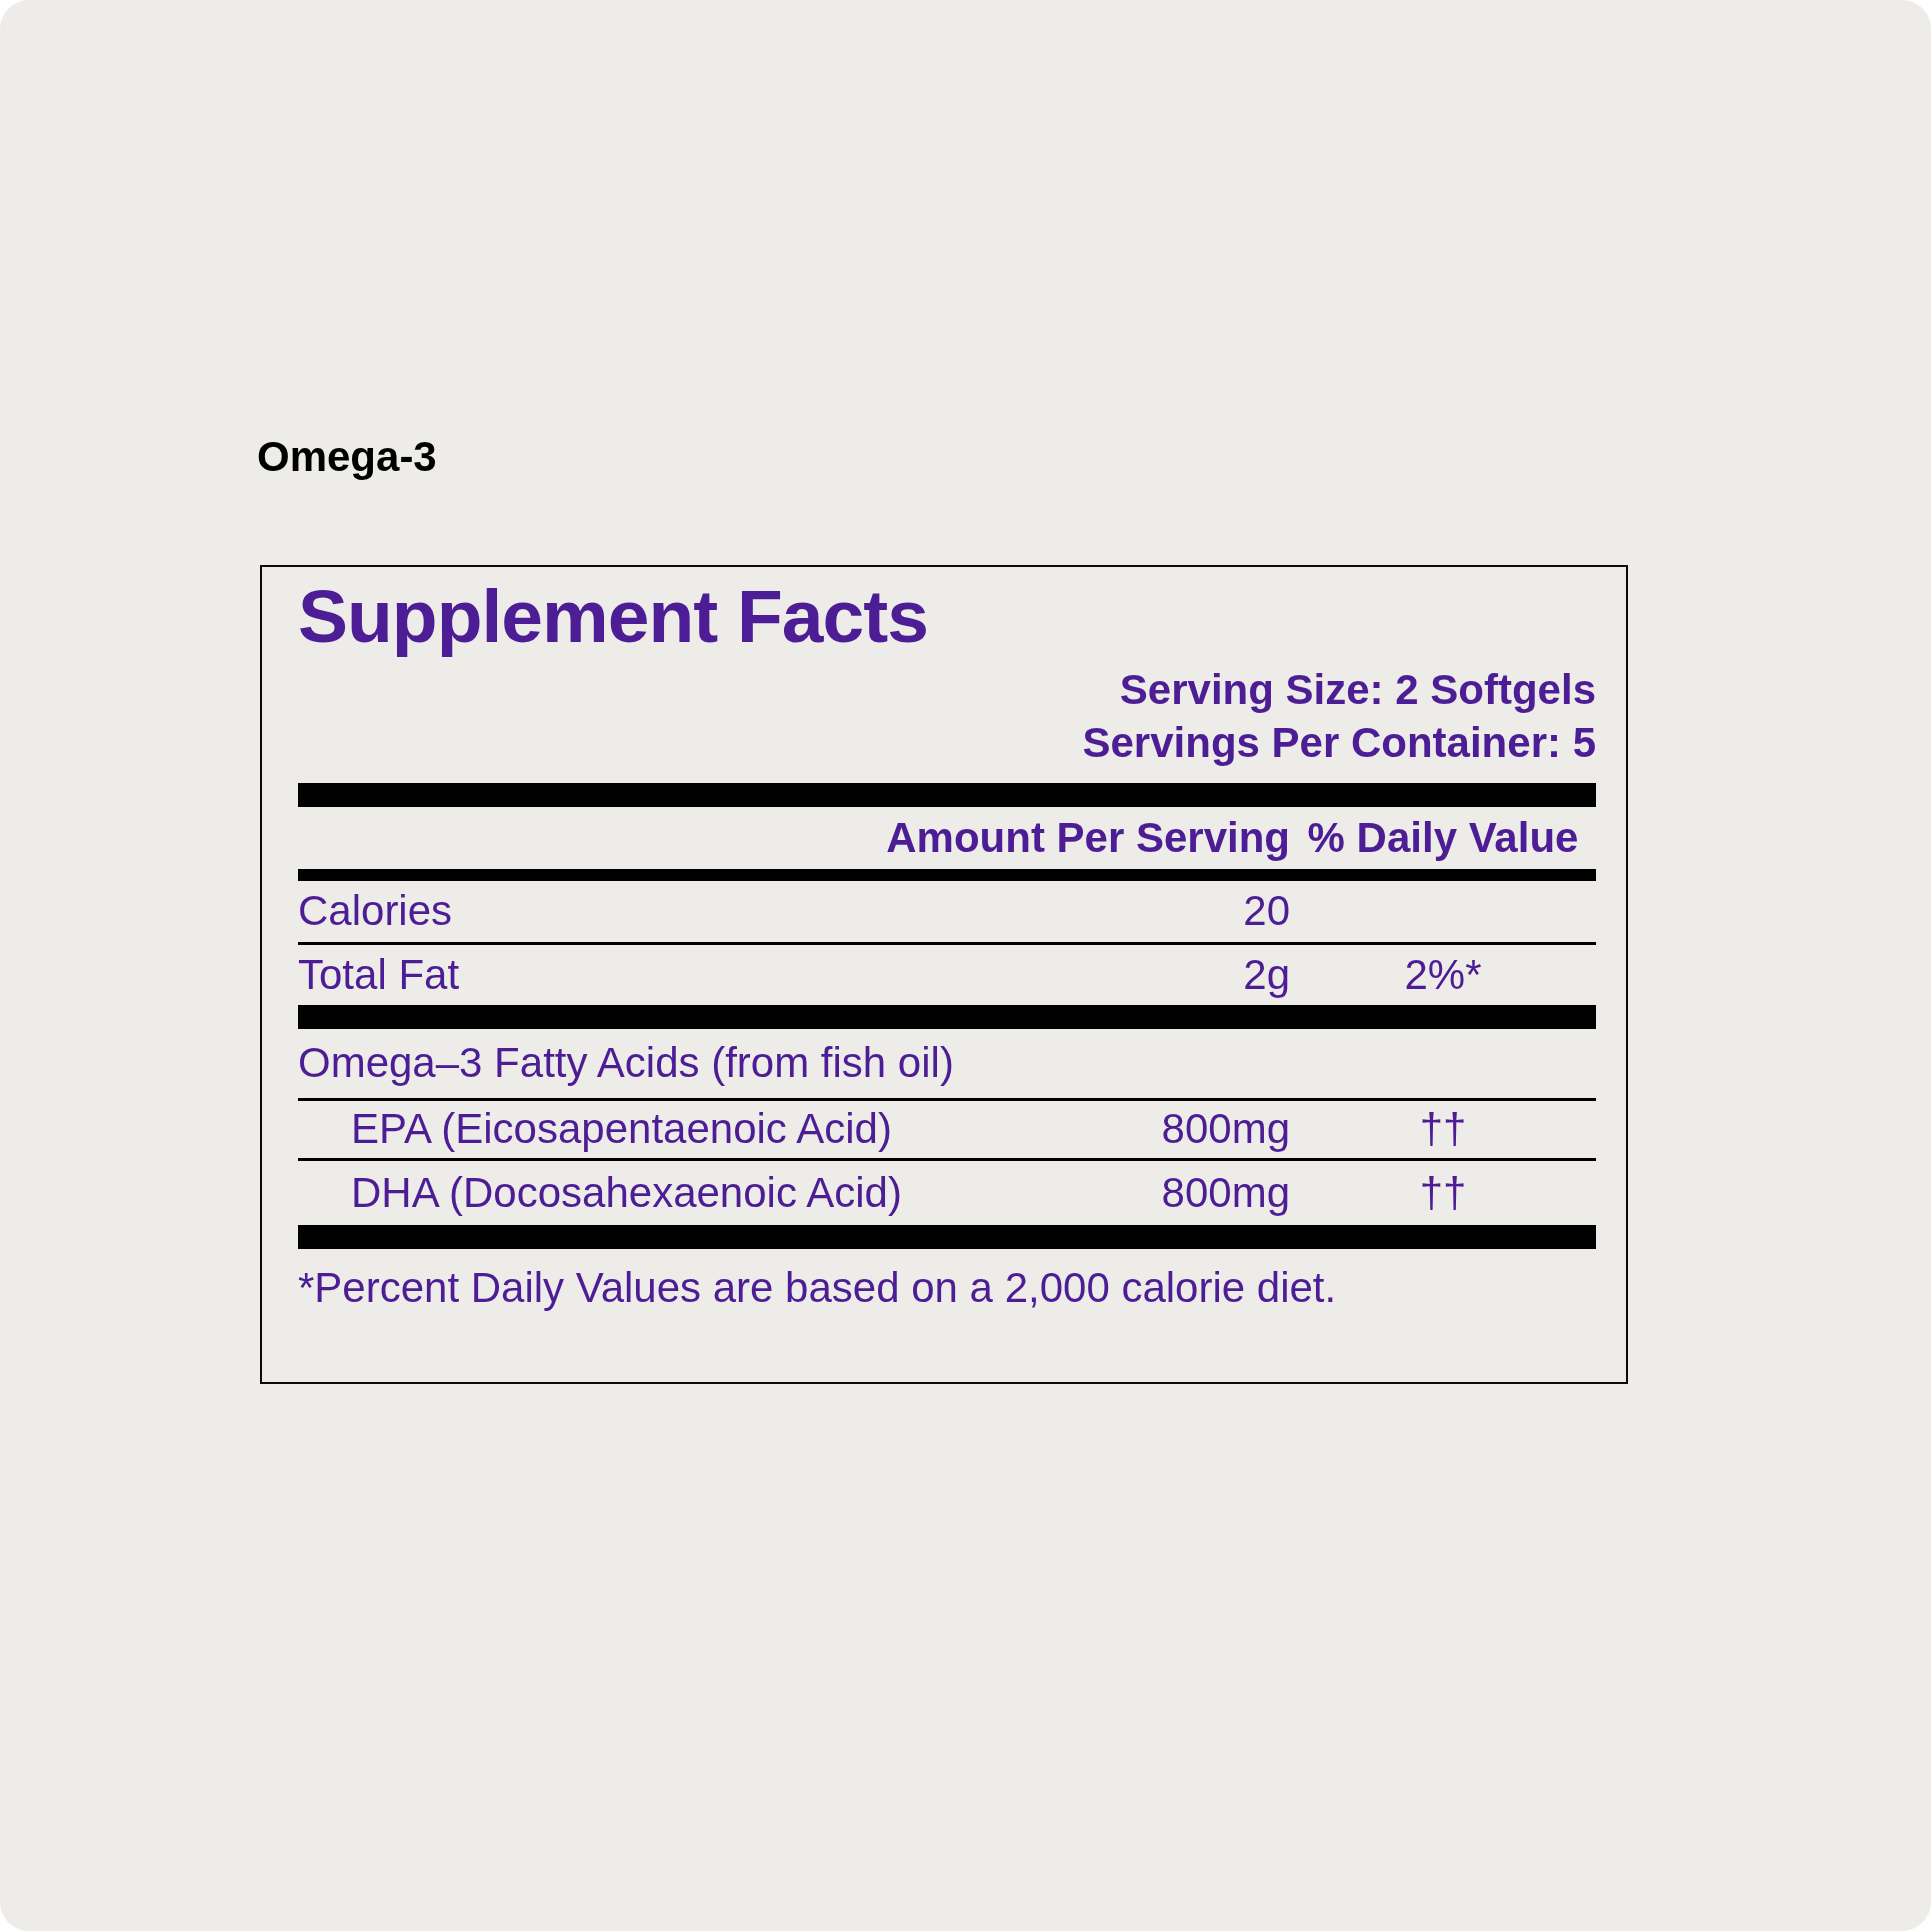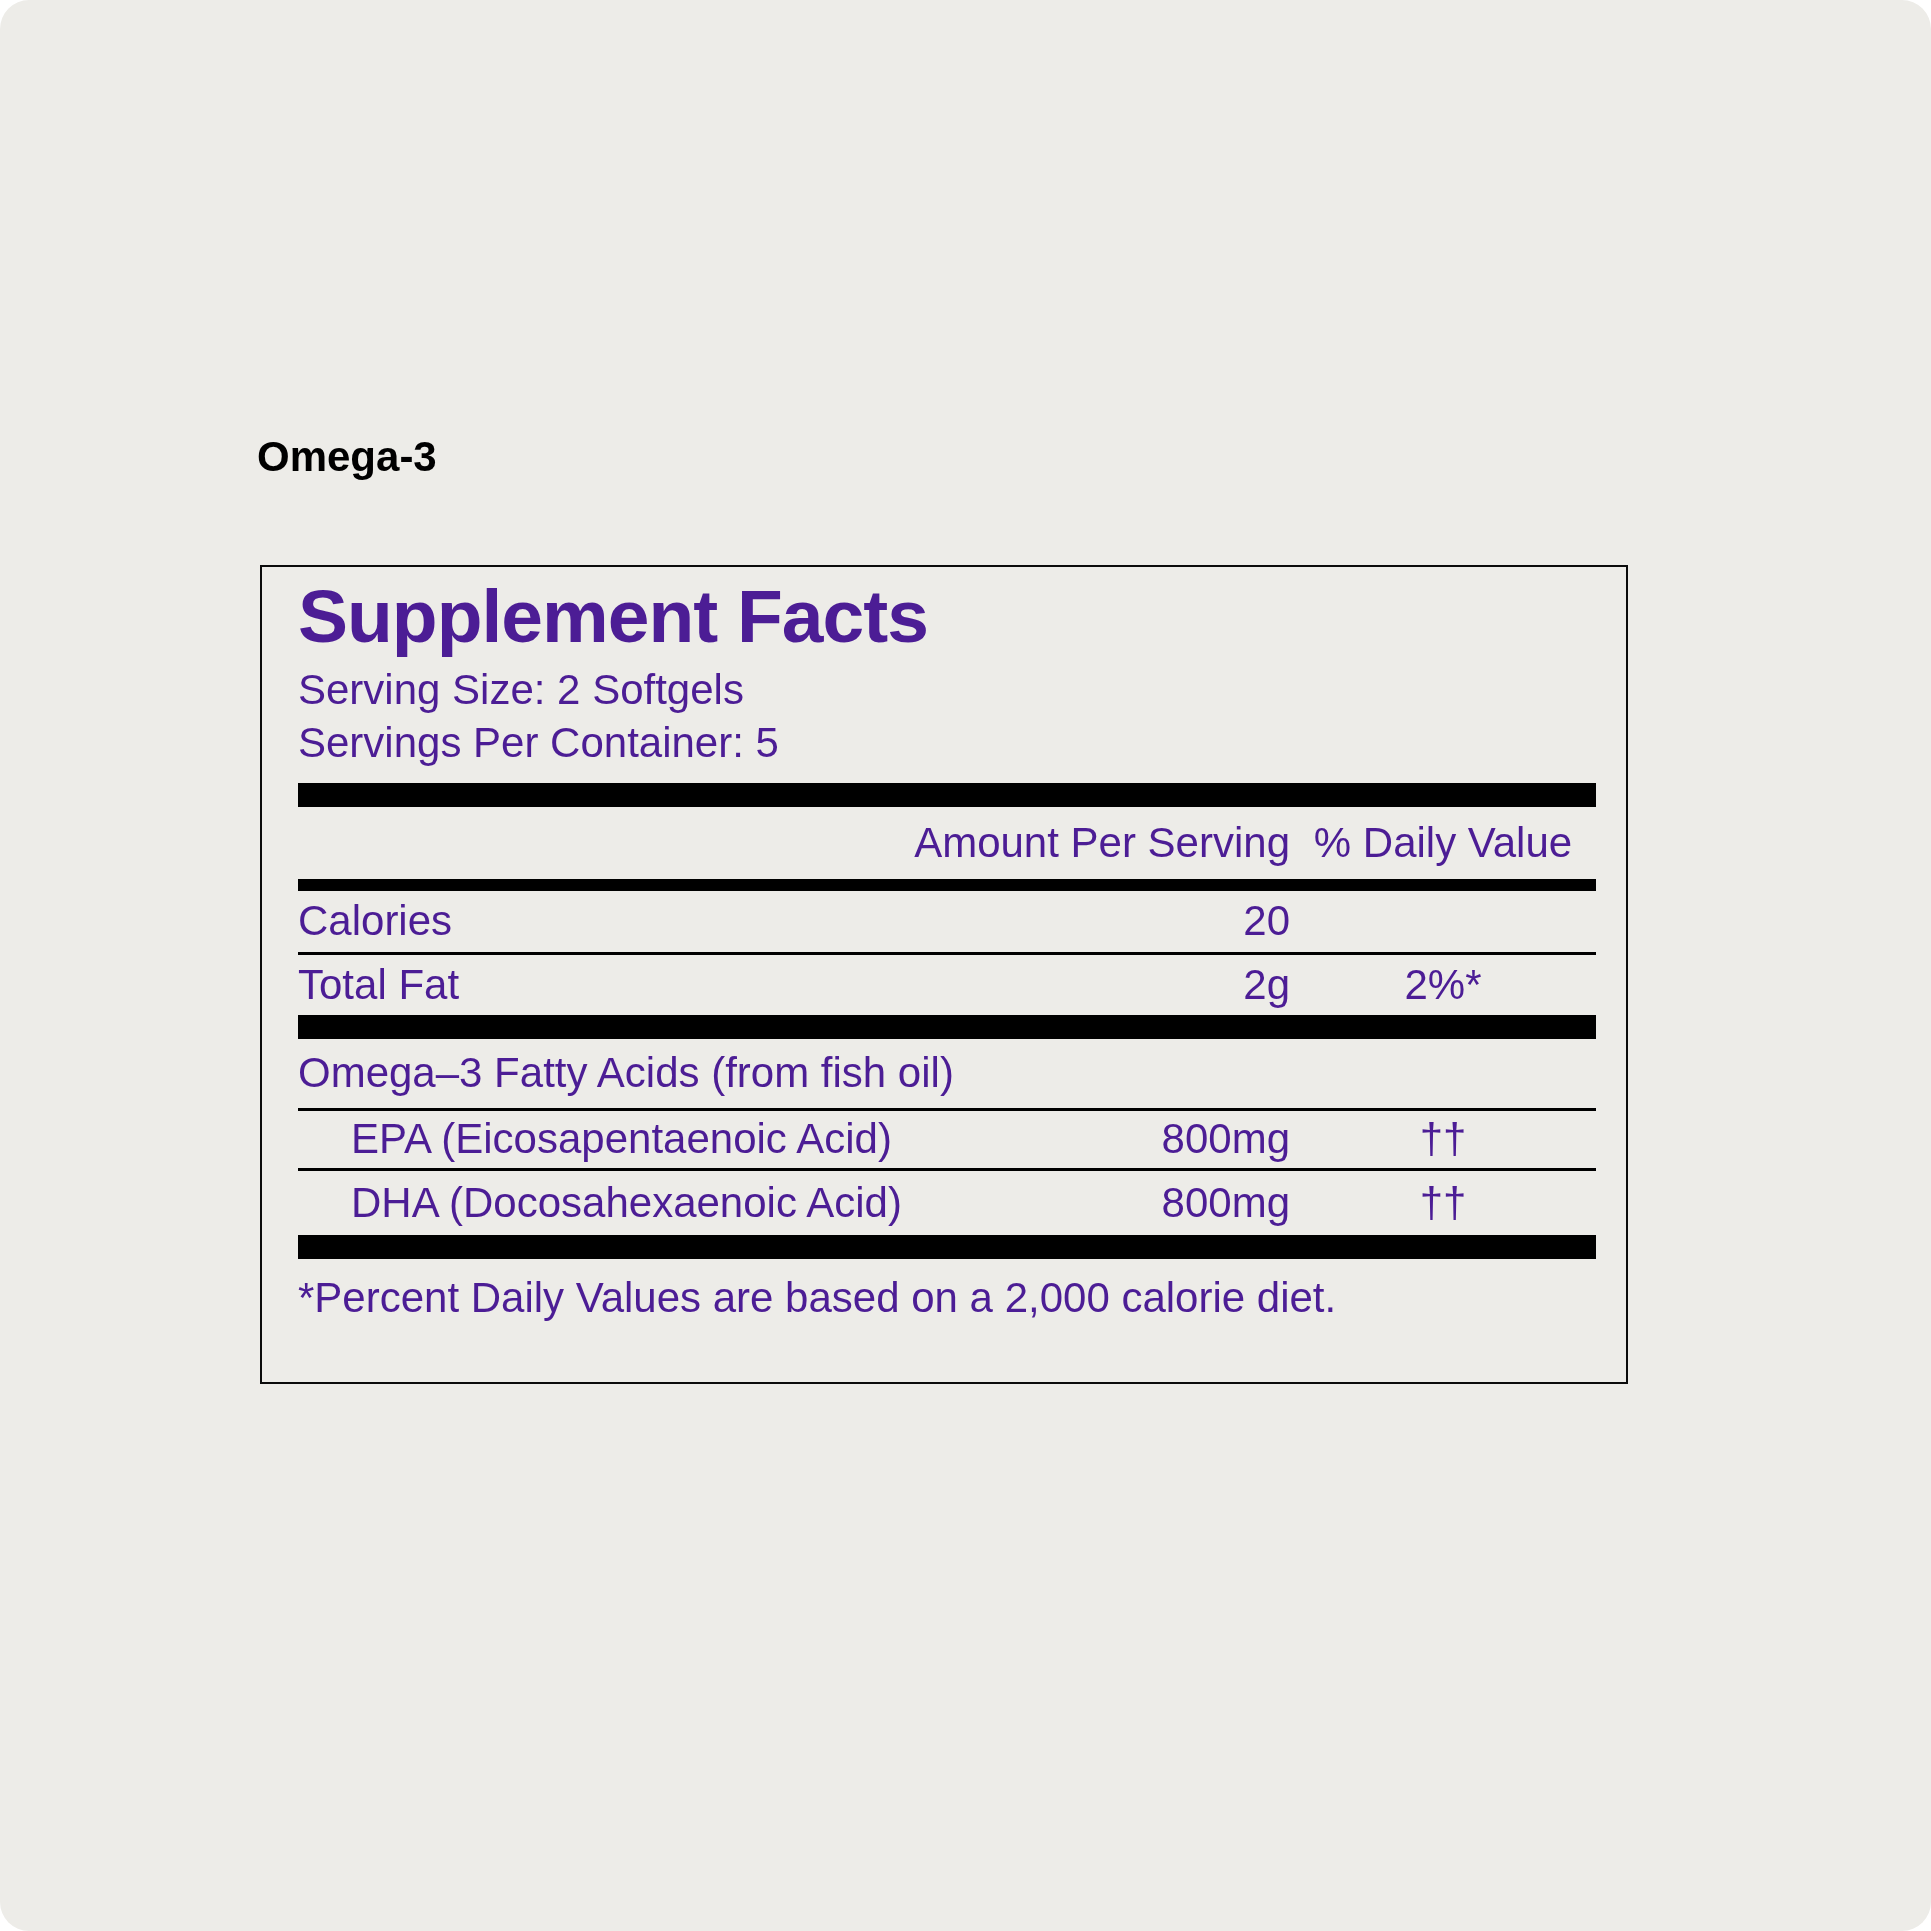--- a/index.html
+++ b/index.html
@@ -43,44 +43,45 @@
     margin: 7.7px 0 0 0;
     font-size: 75px;
     line-height: 83px;
     font-weight: 700;
     letter-spacing: -1px;
     white-space: nowrap;
   }
   .sf-sub {
     font-size: 42px;
     line-height: 53px;
-    font-weight: 400;
+    font-weight: 700;
     white-space: nowrap;
+    text-align: right;
   }
   .sf-sub.first { margin-top: 5.8px; }
   .bar {
     background: #000000;
     height: 24px;
     width: 100%;
   }
   .bar.top { margin-top: 13.5px; }
   .bar.mid { height: 11.6px; }
   .row {
     display: grid;
     grid-template-columns: auto 1fr 306px;
     align-items: center;
     font-size: 42px;
     font-weight: 400;
   }
   .row .cell-name   { text-align: left; white-space: nowrap; }
   .row .cell-amount { text-align: right; white-space: nowrap; }
   .row .cell-dv     { text-align: center; white-space: nowrap; }
   .row.header-row {
-    height: 72px;
-    font-weight: 400;
+    height: 62px;
+    font-weight: 700;
   }
   .row.r-calories  { height: 61px; border-bottom: 3.9px solid #000; }
   .row.r-totalfat  { height: 60px; }
   .row.r-section   { height: 69px; border-bottom: 3.9px solid #000; }
   .row.r-epa       { height: 57px; border-bottom: 3.9px solid #000; }
   .row.r-dha       { height: 64px; }
   .row .indent     { padding-left: 53px; }
   .footnotes {
     margin-top: 15.4px;
     font-size: 42px;

